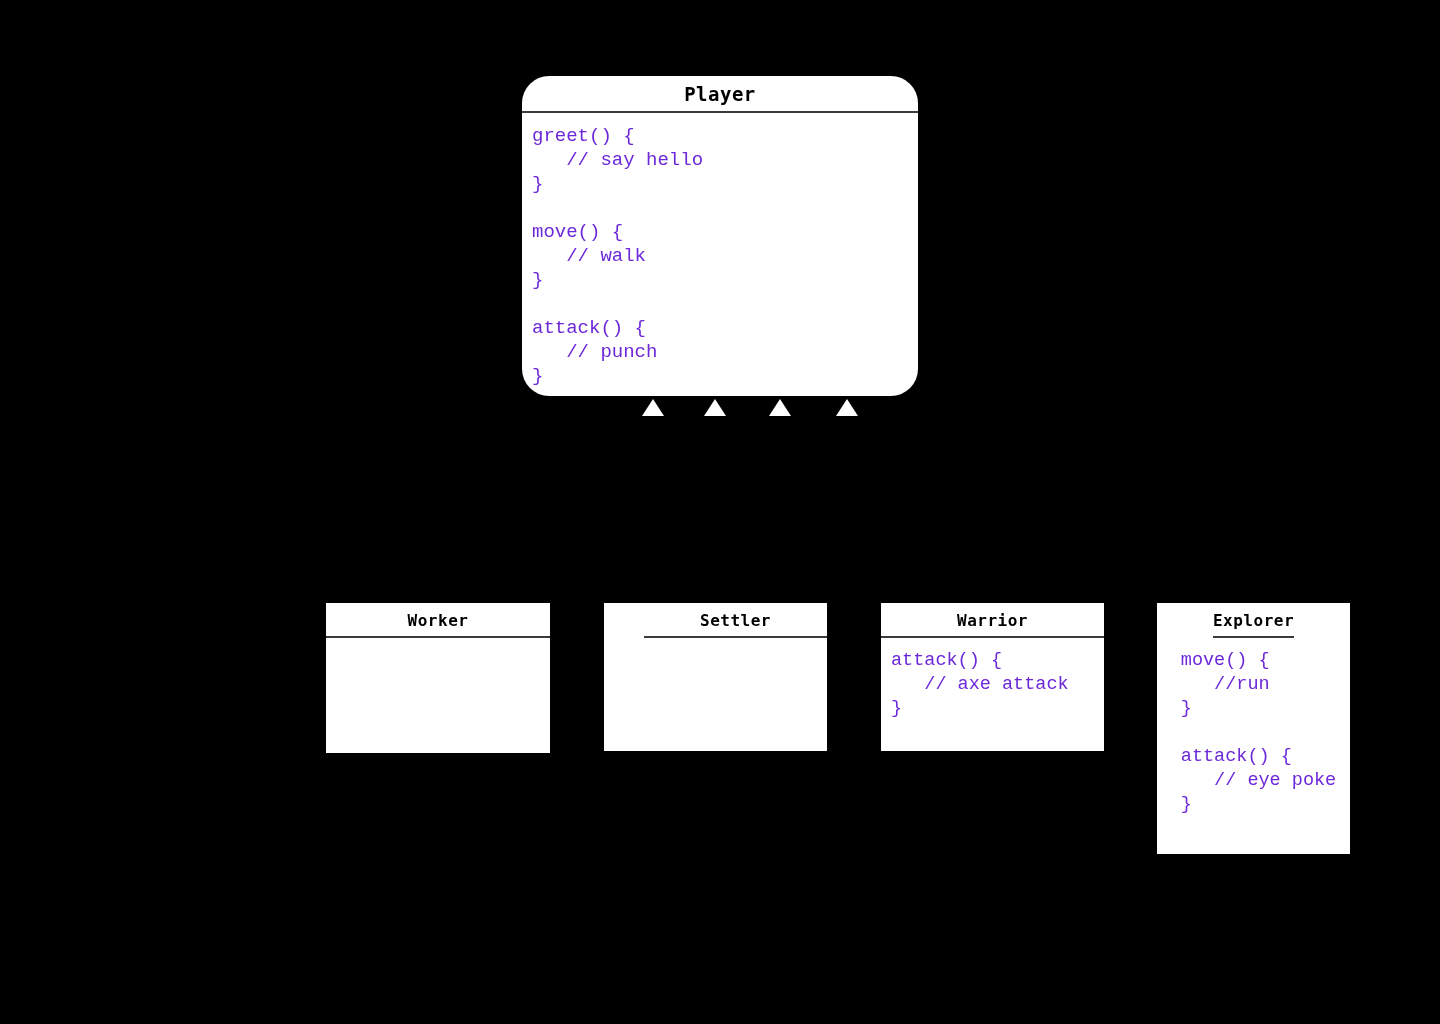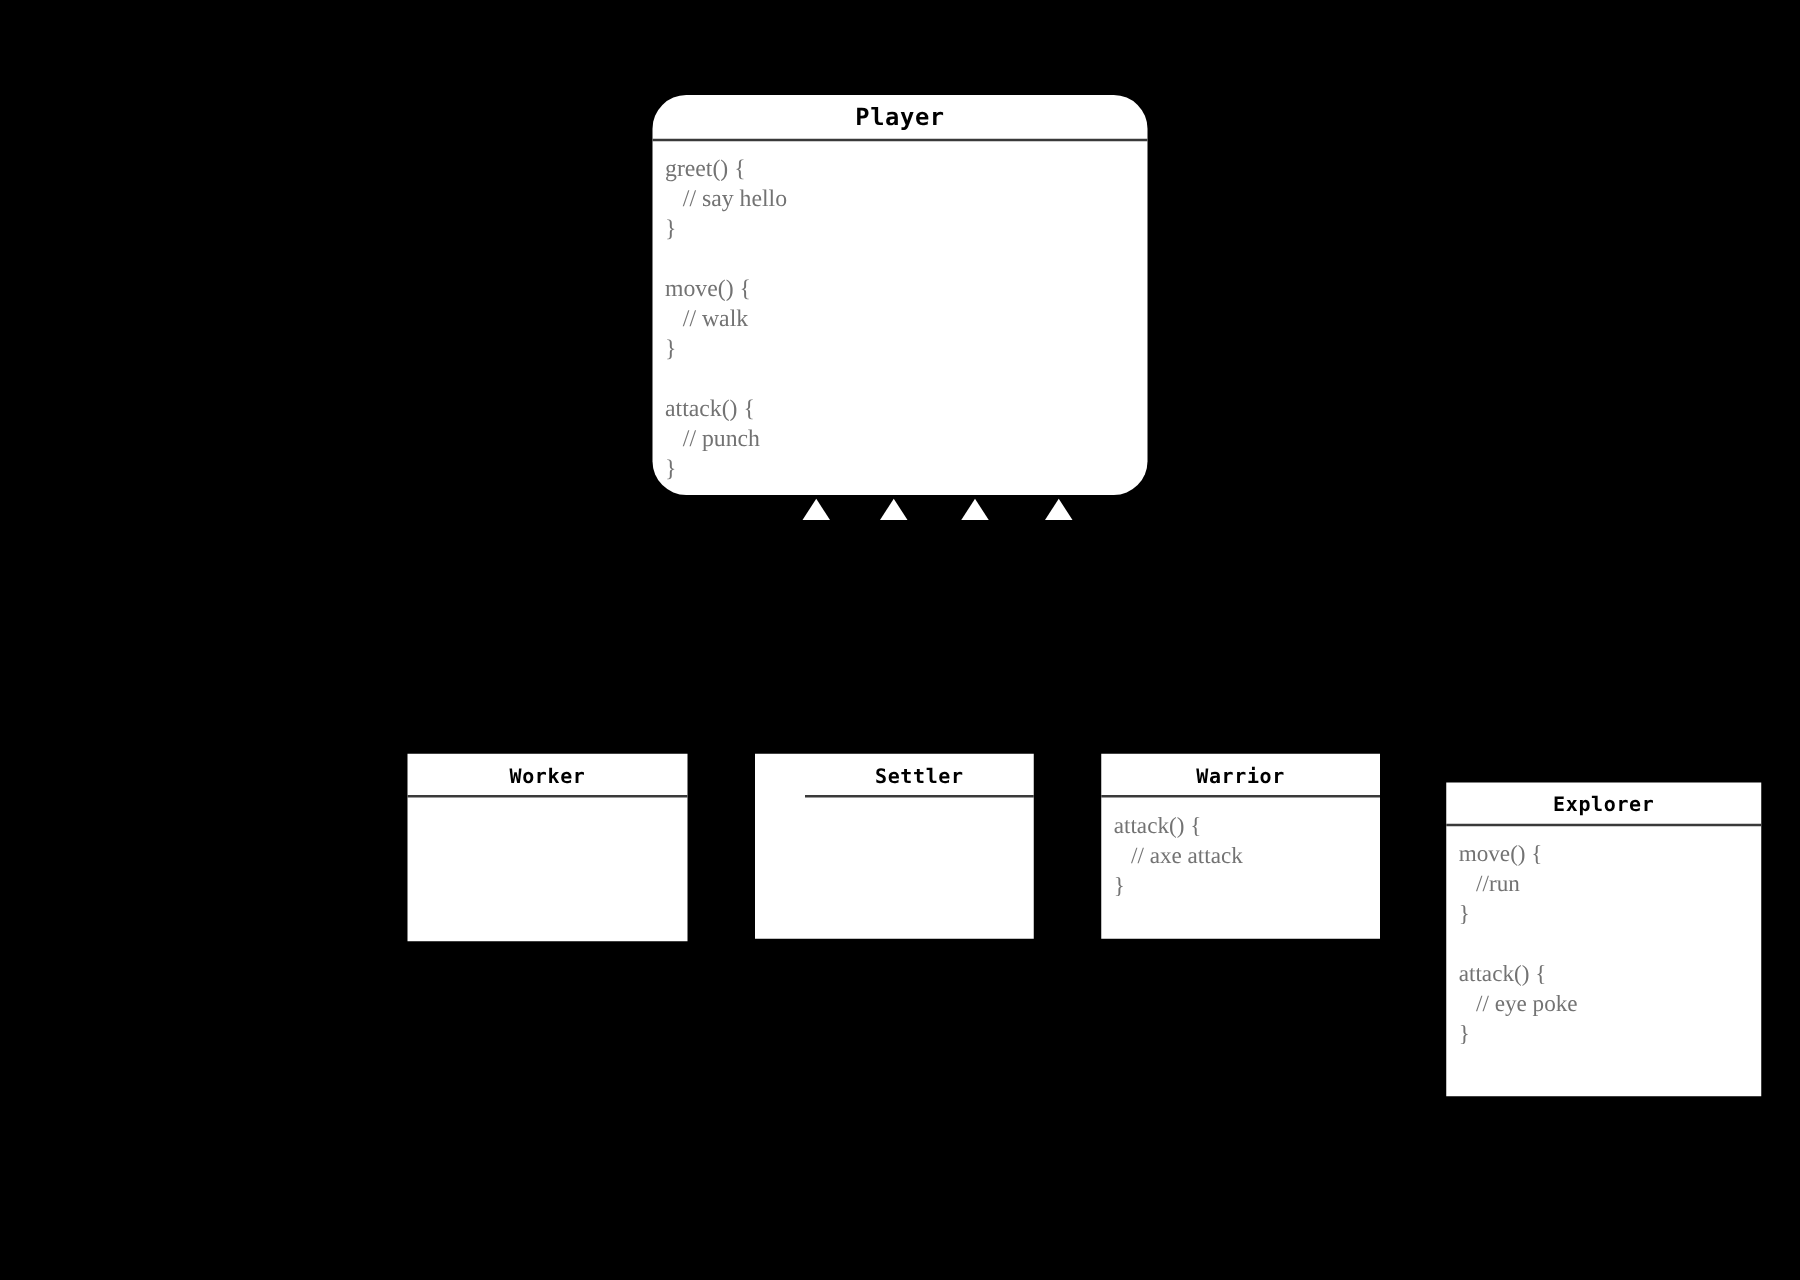--- a/index.html
+++ b/index.html
@@ -30,22 +30,22 @@
     color: #000000;
     font-family: "DejaVu Sans Mono", monospace;
     font-weight: bold;
     letter-spacing: 0.5px;
     box-sizing: border-box;
     border-bottom: 2px solid #3a3a3a;
   }
   .uml-body {
     flex: 1 1 auto;
     box-sizing: border-box;
-    color: #737373;
-    font-family: Liberation Serif, serif;
+    color: #6d28d9;
+    font-family: Liberation Mono, monospace;
     white-space: pre;
     overflow: hidden;
   }
 
   
   .root-box {
     left: 522px;
     top: 76px;
     width: 396px;
     height: 320px;
@@ -70,21 +70,21 @@
   }
   .sub-box .uml-body {
     padding: 11px 0 0 10px;
     font-size: 18.5px;
     line-height: 24px;
   }
 
   .box-worker   { left: 326px;  top: 603px; width: 224px; height: 150px; }
   .box-settler  { left: 604px;  top: 603px; width: 223px; height: 148px; padding-left: 40px; }
   .box-warrior  { left: 881px;  top: 603px; width: 223px; height: 148px; }
-  .box-explorer { left: 1157px; top: 626px; width: 252px; height: 251px; }
+  .box-explorer { left: 1157px; top: 603px; width: 193px; height: 251px; align-items: center; }
 
   
   .inherit-arrow {
     position: absolute;
     width: 0;
     height: 0;
     border-left: 11px solid transparent;
     border-right: 11px solid transparent;
     border-bottom: 17px solid #ffffff;
   }

